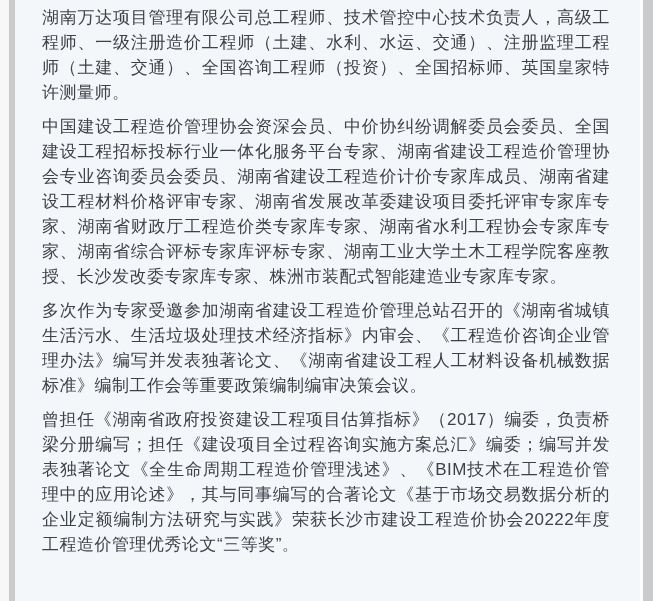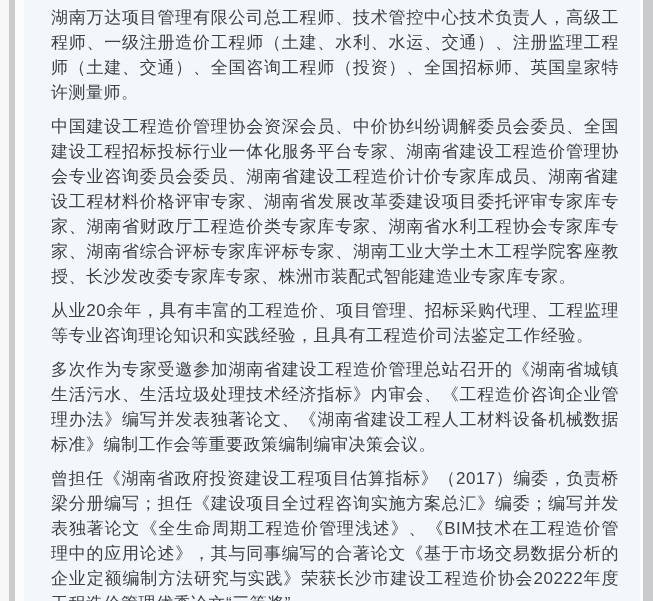--- a/index.html
+++ b/index.html
@@ -35,40 +35,38 @@
     background: #fdfdfd;
   }
   .article-panel {
     position: absolute;
     left: 15px; top: 0;
     width: 625px; height: 601px;
     box-sizing: border-box;
     background: #f4f7fa;
     padding: 5px 30px 0 27px;
     overflow: hidden;
-    margin-left: 9px;
   }
   .article-panel p {
     margin: 0 0 9px 0;
     font-size: 17px;
     line-height: 25px;
     color: #3d4148;
     text-align: justify;
     letter-spacing: 0.5px;
     word-break: break-all;
   }
 </style>
 </head>
 <body>
 
 <div class="edge-left"></div>
 <div class="side-bar left"></div>
 
 <div class="article-panel">
   <p>湖南万达项目管理有限公司总工程师、技术管控中心技术负责人，高级工程师、一级注册造价工程师（土建、水利、水运、交通）、注册监理工程师（土建、交通）、全国咨询工程师（投资）、全国招标师、英国皇家特许测量师。</p>
   <p>中国建设工程造价管理协会资深会员、中价协纠纷调解委员会委员、全国建设工程招标投标行业一体化服务平台专家、湖南省建设工程造价管理协会专业咨询委员会委员、湖南省建设工程造价计价专家库成员、湖南省建设工程材料价格评审专家、湖南省发展改革委建设项目委托评审专家库专家、湖南省财政厅工程造价类专家库专家、湖南省水利工程协会专家库专家、湖南省综合评标专家库评标专家、湖南工业大学土木工程学院客座教授、长沙发改委专家库专家、株洲市装配式智能建造业专家库专家。</p>
-  <p>从业20余年，具有丰富的工程造价、项目管理、招标采购代理、工程监理等专业咨询理论知识和实践经验，且具有工程造价司法鉴定工作经验。</p>
   <p>多次作为专家受邀参加湖南省建设工程造价管理总站召开的《湖南省城镇生活污水、生活垃圾处理技术经济指标》内审会、《工程造价咨询企业管理办法》编写并发表独著论文、《湖南省建设工程人工材料设备机械数据标准》编制工作会等重要政策编制编审决策会议。</p>
   <p>曾担任《湖南省政府投资建设工程项目估算指标》（2017）编委，负责桥梁分册编写；担任《建设项目全过程咨询实施方案总汇》编委；编写并发表独著论文《全生命周期工程造价管理浅述》、《BIM技术在工程造价管理中的应用论述》，其与同事编写的合著论文《基于市场交易数据分析的企业定额编制方法研究与实践》荣获长沙市建设工程造价协会20222年度工程造价管理优秀论文“三等奖”。</p>
 </div>
 
 <div class="gap-right"></div>
 <div class="side-bar right"></div>
 
 </body></html>

